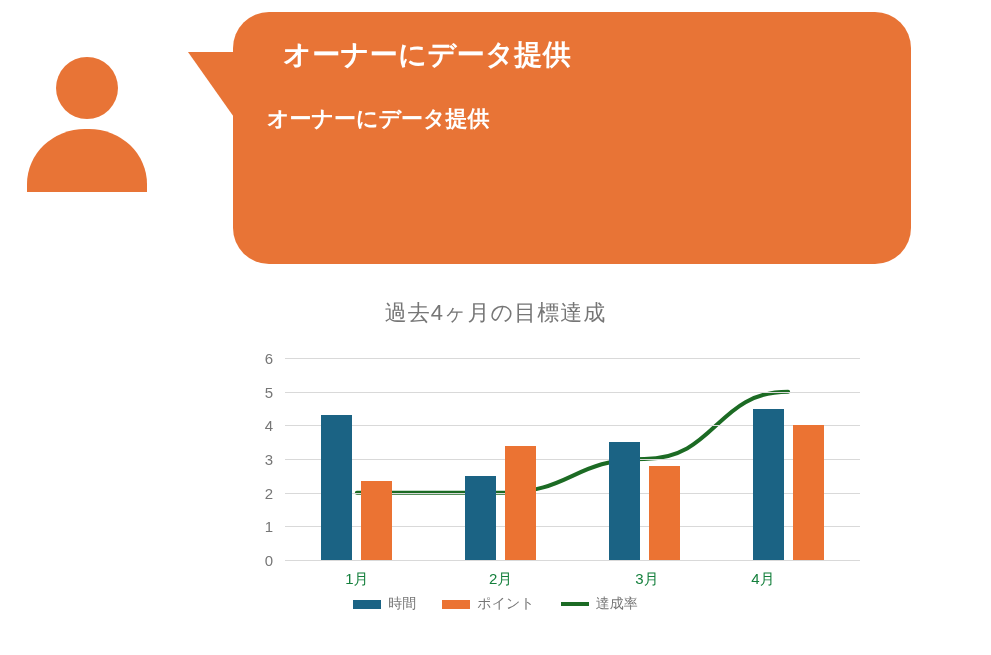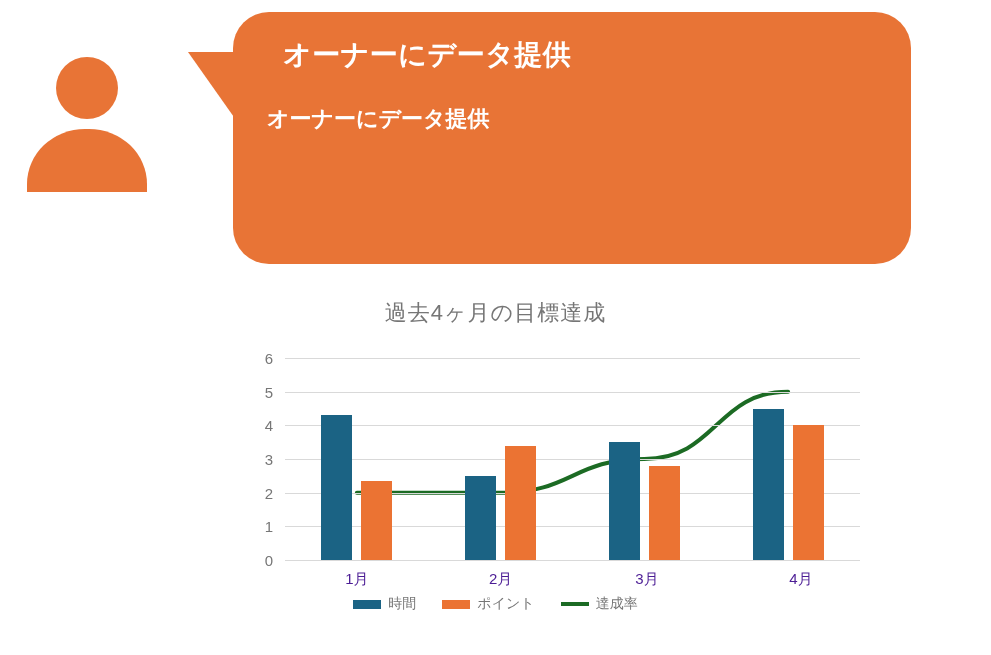--- a/index.html
+++ b/index.html
@@ -122,21 +122,21 @@
     transform: translateY(-50%);
     font-size: 15px;
     color: #767676;
     white-space: nowrap;
   }
   .xtick-label {
     position: absolute;
     top: 212px;
     transform: translateX(-50%);
     font-size: 15px;
-    color: #4c1d95;
+    color: #15803d;
     white-space: nowrap;
   }
   .bar {
     position: absolute;
     bottom: 0;
   }
   .bar.series-0 { background: #1B6384; }
   .bar.series-1 { background: #EB7333; }
   #line-svg {
     position: absolute;
@@ -220,21 +220,21 @@
       <div class="bar series-1" title="ポイント 1月: 2.35" style="left: 76.375px; width: 31px; height: 79.1167px; background: rgb(235, 115, 51);"></div>
       <div class="xtick-label" style="left: 71.875px;">1月</div>
       <div class="bar series-0" title="時間 2月: 2.5" style="left: 180.125px; width: 31px; height: 84.1667px; background: rgb(27, 99, 132);"></div>
       <div class="bar series-1" title="ポイント 2月: 3.4" style="left: 220.125px; width: 31px; height: 114.467px; background: rgb(235, 115, 51);"></div>
       <div class="xtick-label" style="left: 215.625px;">2月</div>
       <div class="bar series-0" title="時間 3月: 3.5" style="left: 323.875px; width: 31px; height: 117.833px; background: rgb(27, 99, 132);"></div>
       <div class="bar series-1" title="ポイント 3月: 2.8" style="left: 363.875px; width: 31px; height: 94.2667px; background: rgb(235, 115, 51);"></div>
       <div class="xtick-label" style="left: 362px;">3月</div>
       <div class="bar series-0" title="時間 4月: 4.5" style="left: 467.625px; width: 31px; height: 151.5px; background: rgb(27, 99, 132);"></div>
       <div class="bar series-1" title="ポイント 4月: 4" style="left: 507.625px; width: 31px; height: 134.667px; background: rgb(235, 115, 51);"></div>
-      <div class="xtick-label" style="left: 516px;">4月</div>
+      <div class="xtick-label" style="left: 478px;">4月</div>
     </div>
 
   <div id="legend">
       <div class="legend-item">
         <span class="legend-swatch bar-0" style="background: rgb(27, 99, 132);"></span>
         <span>時間</span>
       </div>
       <div class="legend-item">
         <span class="legend-swatch bar-1" style="background: rgb(235, 115, 51);"></span>
         <span>ポイント</span>

